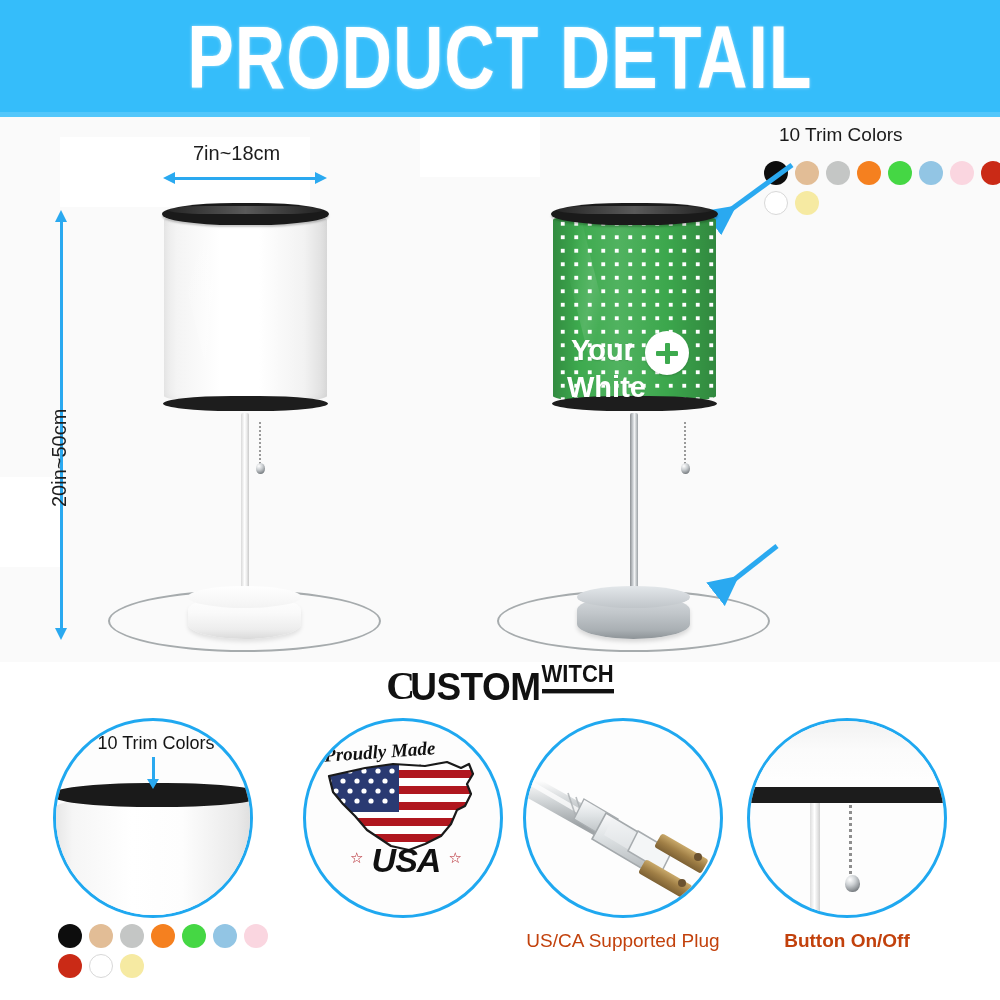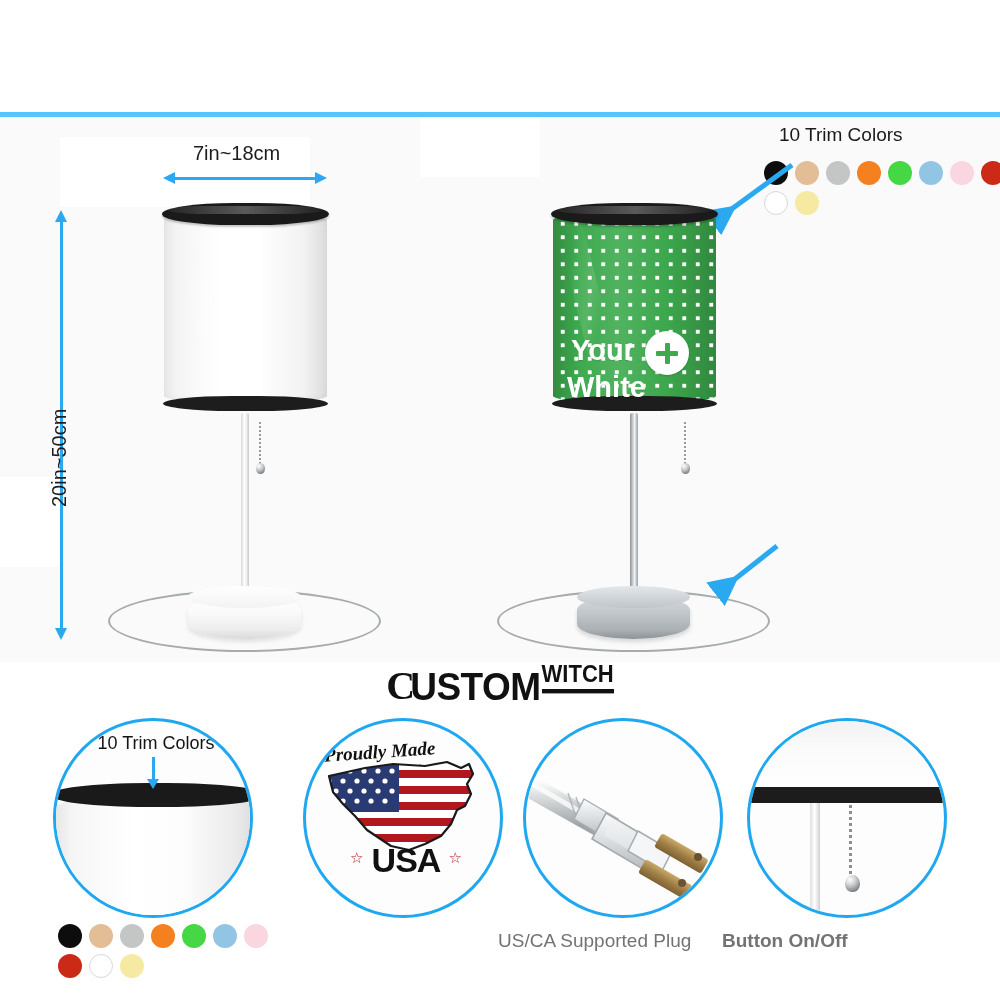--- a/index.html
+++ b/index.html
@@ -192,22 +192,22 @@
 
   
   .panels { position:absolute; left:0; top:712px; width:1000px; height:288px; }
   .panel { position:absolute; top:0; width:250px; height:288px; }
   .circle {
     position:absolute; left:25px; top:6px; width:200px; height:200px;
     border-radius:50%; border:3px solid #1fa8f0; background:#fdfdfd;
     overflow:hidden;
   }
   .panel-caption {
-    position:absolute; top:218px; left:0; width:250px; 
-    font-size:19px; color:#737373; font-family:"Liberation Sans", sans-serif;
+    position:absolute; top:218px; left:0; width:250px; text-align:center;
+    font-size:19px; color:#c2410c; font-family:"Liberation Sans", sans-serif;
     white-space:nowrap;
   }
 
   
   .p1-shade {
     position:absolute; left:-4px; top:72px; width:210px; height:150px;
     background: linear-gradient(to right,#e4e4e4 0%, #f6f6f6 10%, #ffffff 38%, #fdfdfd 62%, #eaeaea 88%, #d6d6d6 100%);
     border-radius: 50% / 18px 18px 0 0;
   }
   .p1-trim {
@@ -235,21 +235,21 @@
     transform: rotate(-4deg);
   }
   .usa-inthe {
     position:absolute; left:112px; top:40px; font-size:12px; font-weight:bold;
     font-family:"Liberation Serif", serif; font-style:italic; color:#111;
     transform: rotate(-4deg);
   }
   .usa-map { position:absolute; left:15px; top:33px; }
   .usa-big {
     position:absolute; left:0; top:120px; width:200px; text-align:center;
-    font-size:34px; font-weight:bold; color:#111;
+    font-size:34px; font-weight:bold; font-style:italic; color:#111;
     font-family:"Liberation Sans", sans-serif; letter-spacing:-1px;
   }
   .usa-star { position:absolute; color:#b0171f; font-size:15px; top:128px; }
   .usa-sub {
     position:absolute; left:0; top:160px; width:200px; text-align:center;
     font-size:13.5px; font-weight:bold; color:#111;
     font-family:"Liberation Sans", sans-serif; letter-spacing:-0.2px;
   }
 
   
@@ -297,20 +297,23 @@
     position:absolute; pointer-events:none;
     background: linear-gradient(115deg, rgba(255,255,255,0) 20%, rgba(255,255,255,.55) 48%, rgba(255,255,255,0) 62%);
     transform: rotate(-14deg);
   }
 </style>
 </head>
 <body>
 
 <div id="page">
 
+  <div class="banner">
+    <div class="banner-title">PRODUCT DETAIL</div>
+  </div>
   <div class="banner-underline"></div>
 
   <div class="stage">
 
     <div class="stage-white" style="left:60px;top:20px;width:250px;height:70px;"></div>
     <div class="stage-white" style="left:0px;top:360px;width:60px;height:90px;"></div>
     <div class="stage-white" style="left:420px;top:0px;width:120px;height:60px;"></div>
 
     <div class="callout-label" style="left:779px; top:7px;">10 Trim Colors</div>
 

